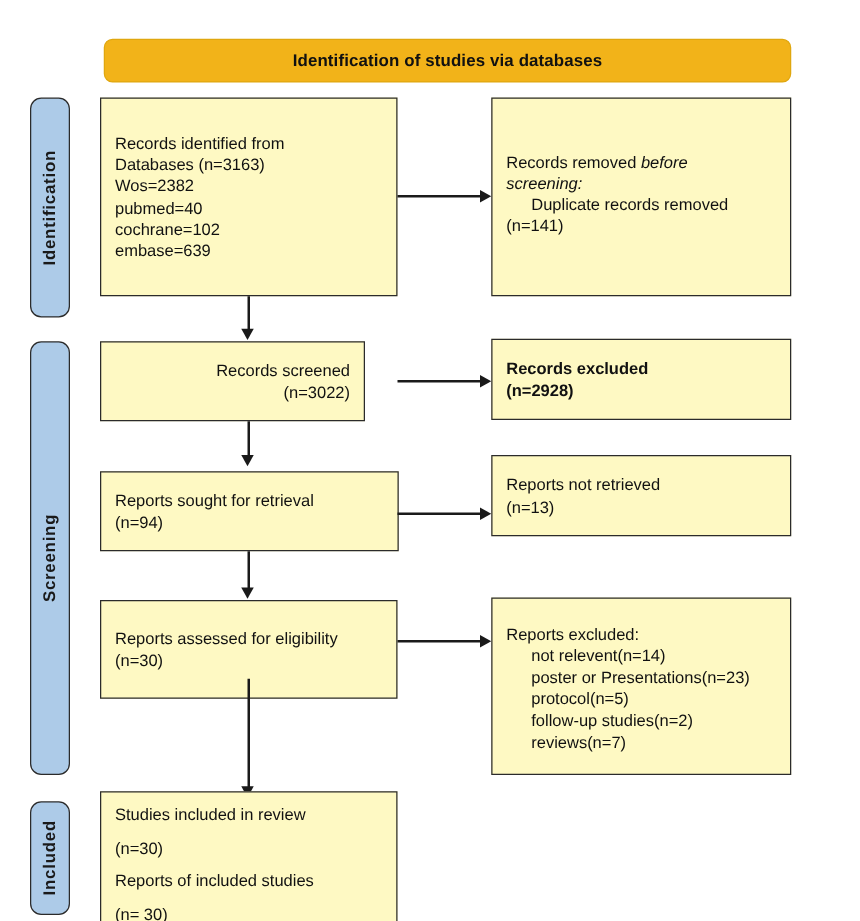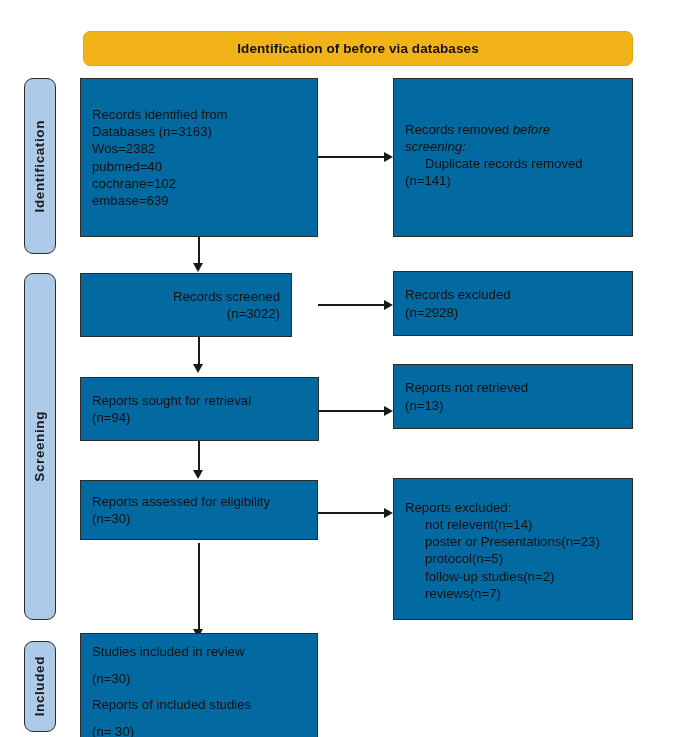--- a/index.html
+++ b/index.html
@@ -52,21 +52,21 @@
     justify-content: center;
     font-size: 13.5px;
     font-weight: bold;
     color: #111111;
     letter-spacing: 0.1px;
   }
 
   
   .flow-box {
     position: absolute;
-    background: #0369a1;
+    background: #fef9c3;
     border: 1.7px solid #2b2b2b;
     box-sizing: border-box;
     padding: 9px 11px;
     display: flex;
     flex-direction: column;
     justify-content: center;
   }
   .flow-box .line {
     font-size: 13.2px;
     line-height: 1.30;
@@ -115,21 +115,21 @@
 
   <div class="phase-bar" style="left:24px; top:273px; width:32px; height:347px;">
     <span class="phase-label">Screening</span>
   </div>
 
   <div class="phase-bar" style="left:24px; top:641px; width:32px; height:91px;">
     <span class="phase-label">Included</span>
   </div>
 
   <div class="banner" style="left:83px; top:31px; width:550px; height:35px;">
-    <span>Identification of before via databases</span>
+    <span>Identification of studies via databases</span>
   </div>
 
   <div class="flow-box" style="left:80px; top:78px; width:238px; height:159px;">
     <div class="line">Records identified from</div>
     <div class="line">Databases (n=3163)</div>
     <div class="line">Wos=2382</div>
     <div class="line">pubmed=40</div>
     <div class="line">cochrane=102</div>
     <div class="line">embase=639</div>
   </div>
@@ -145,21 +145,21 @@
   <div class="arrowhead right" style="left:384px; top:152px;"></div>
 
   <div class="conn v" style="left:198px; top:237px; height:28px;"></div>
   <div class="arrowhead down" style="left:193px; top:263px;"></div>
 
   <div class="flow-box" style="left:80px; top:273px; width:212px; height:64px;align-items:flex-end;">
     <div class="line">Records screened</div>
     <div class="line">(n=3022)</div>
   </div>
 
-  <div class="flow-box" style="left:393px; top:271px; width:240px; height:65px;">
+  <div class="flow-box" style="left:393px; top:271px; width:240px; height:65px;font-weight:bold;">
     <div class="line">Records excluded</div>
     <div class="line">(n=2928)</div>
   </div>
 
   <div class="conn h" style="left:318px; top:304px; width:66px;"></div>
   <div class="arrowhead right" style="left:384px; top:300px;"></div>
 
   <div class="conn v" style="left:198px; top:337px; height:28px;"></div>
   <div class="arrowhead down" style="left:193px; top:364px;"></div>
 
@@ -172,21 +172,21 @@
     <div class="line">Reports not retrieved</div>
     <div class="line">(n=13)</div>
   </div>
 
   <div class="conn h" style="left:318px; top:410px; width:66px;"></div>
   <div class="arrowhead right" style="left:384px; top:406px;"></div>
 
   <div class="conn v" style="left:198px; top:441px; height:30px;"></div>
   <div class="arrowhead down" style="left:193px; top:470px;"></div>
 
-  <div class="flow-box" style="left:80px; top:480px; width:238px; height:60px;">
+  <div class="flow-box" style="left:80px; top:480px; width:238px; height:79px;">
     <div class="line">Reports assessed for eligibility</div>
     <div class="line">(n=30)</div>
   </div>
 
   <div class="flow-box" style="left:393px; top:478px; width:240px; height:142px; justify-content:flex-start; padding-top:20px;">
     <div class="line">Reports excluded:</div>
     <div class="line indent">not relevent(n=14)</div>
     <div class="line indent">poster or Presentations(n=23)</div>
     <div class="line indent">protocol(n=5)</div>
     <div class="line indent">follow-up studies(n=2)</div>

